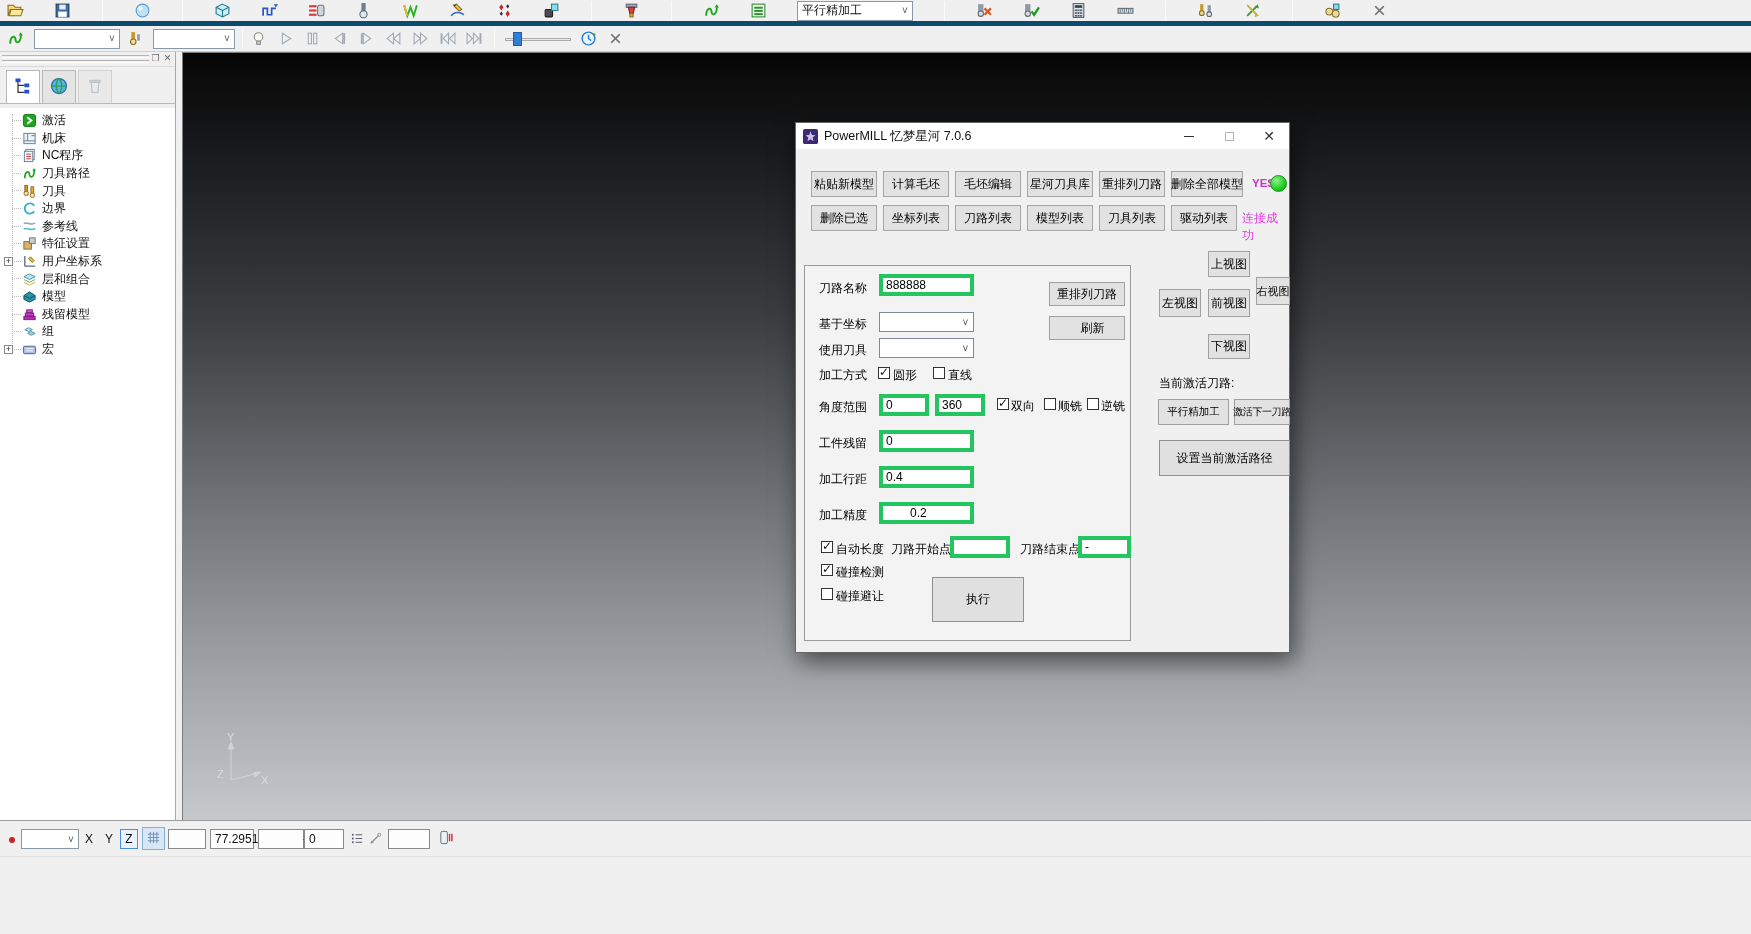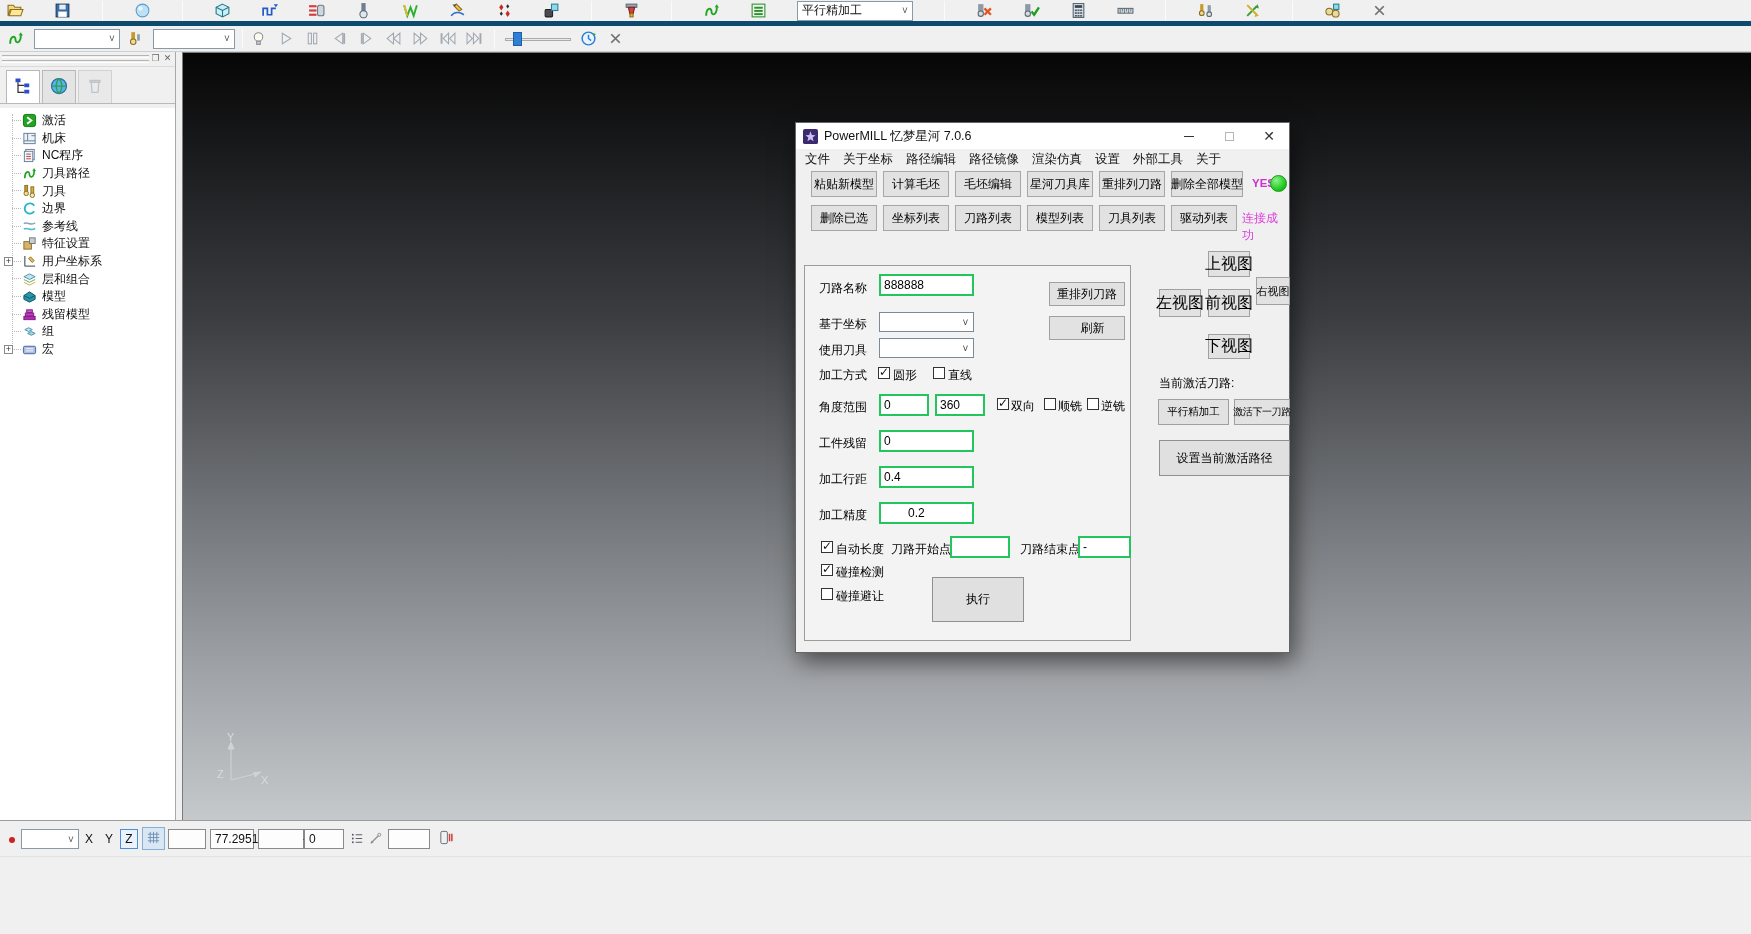--- a/index.html
+++ b/index.html
@@ -78,28 +78,28 @@
   .dbtn{width:66px;height:26px;background:#e2e2e2;border:1px solid #a6a6a6;font-size:12px;color:#000;display:flex;align-items:center;justify-content:center;white-space:nowrap;padding:0;}
   .row1 .dbtn:last-of-type{width:72px;}
   .yes{font-size:11.5px;font-weight:bold;margin-left:2px;}
   .greendot{width:17px;height:17px;border-radius:50%;border:1px solid #169a16;background:radial-gradient(circle at 35% 30%,#8df08d,#22cd22 60%,#0f9c0f);}
   .connok{position:absolute;left:446px;top:87px;font-size:12px;}
   .dtabs{position:absolute;left:11px;top:121px;display:flex;align-items:flex-end;height:23px;}
   .dtab{height:20px;padding:0 7px;display:flex;align-items:center;border:1px solid #9a9a9a;border-bottom:none;background:#ececec;font-size:12px;margin-right:-1px;}
   .dtab.active{height:23px;background:#f6f6f6;position:relative;z-index:2;}
   .dpanel{position:absolute;left:8px;top:142px;width:327px;height:376px;border:1px solid #9a9a9a;background:#f3f3f3;}
   .flabel{position:absolute;font-size:12px;color:#000;white-space:nowrap;}
-  .tinput{position:absolute;height:22px;border:2px solid #22c55e;background:#fff;font-size:12px;padding:0 3px;}
+  .tinput{position:absolute;height:22px;border:4px solid #22c55e;background:#fff;font-size:12px;padding:0 3px;}
   .dcombo{position:absolute;height:20px;border:1px solid #7a8a99;background:#fff;display:flex;align-items:center;}
   .dcombo .caret{margin-left:auto;width:15px;text-align:center;color:#444;font-size:10px;}
   .cb{position:absolute;width:12px;height:12px;border:1px solid #333;background:#fff;}
   .cb.on::after{content:"✓";position:absolute;left:0;top:-3px;font-size:12px;font-weight:bold;color:#111;}
   .gbtn{position:absolute;background:#e2e2e2;border:1px solid #a0a0a0;font-size:12px;display:flex;align-items:center;justify-content:center;white-space:nowrap;}
   .exec{background:#e0e0e0;border:1px solid #909090;}
-  .rview .gbtn{font-size:16px;}
+  .rview .gbtn{font-size:12px;}
   .param{position:relative;height:41px;}
   .param .plabel{position:absolute;left:2px;top:12px;font-size:12px;white-space:nowrap;}
   .param .pval{position:absolute;right:0;top:6px;width:68px;height:24px;border:1px solid #7a8a99;background:#fff;font-size:12px;display:flex;align-items:center;padding-left:3px;}
 </style>
 </head>
 <body>
 
 <div class="screen">
 
   <div class="tb tb1">
@@ -586,31 +586,20 @@
       <div class="winbtns">
         <span class="winbtn">
             <span class="minbar"></span>
           </span>
         <span class="winbtn">
             <span class="maxbox"></span>
           </span>
         <span class="winbtn close">✕</span>
       </div>
     </div>
-    <div class="dmenu">
-
-    <span class="mitem">文件</span>
-        <span class="mitem">关于坐标</span>
-        <span class="mitem">路径编辑</span>
-        <span class="mitem">路径镜像</span>
-        <span class="mitem">渲染仿真</span>
-        <span class="mitem">设置</span>
-        <span class="mitem">外部工具</span>
-        <span class="mitem">关于</span>
-      </div>
 
     <div class="drow row1">
 
     <button class="dbtn">粘贴新模型</button>
         <button class="dbtn">计算毛坯</button>
         <button class="dbtn">毛坯编辑</button>
         <button class="dbtn">星河刀具库</button>
         <button class="dbtn">重排列刀路</button>
         <button class="dbtn">删除全部模型</button>
       </div>

